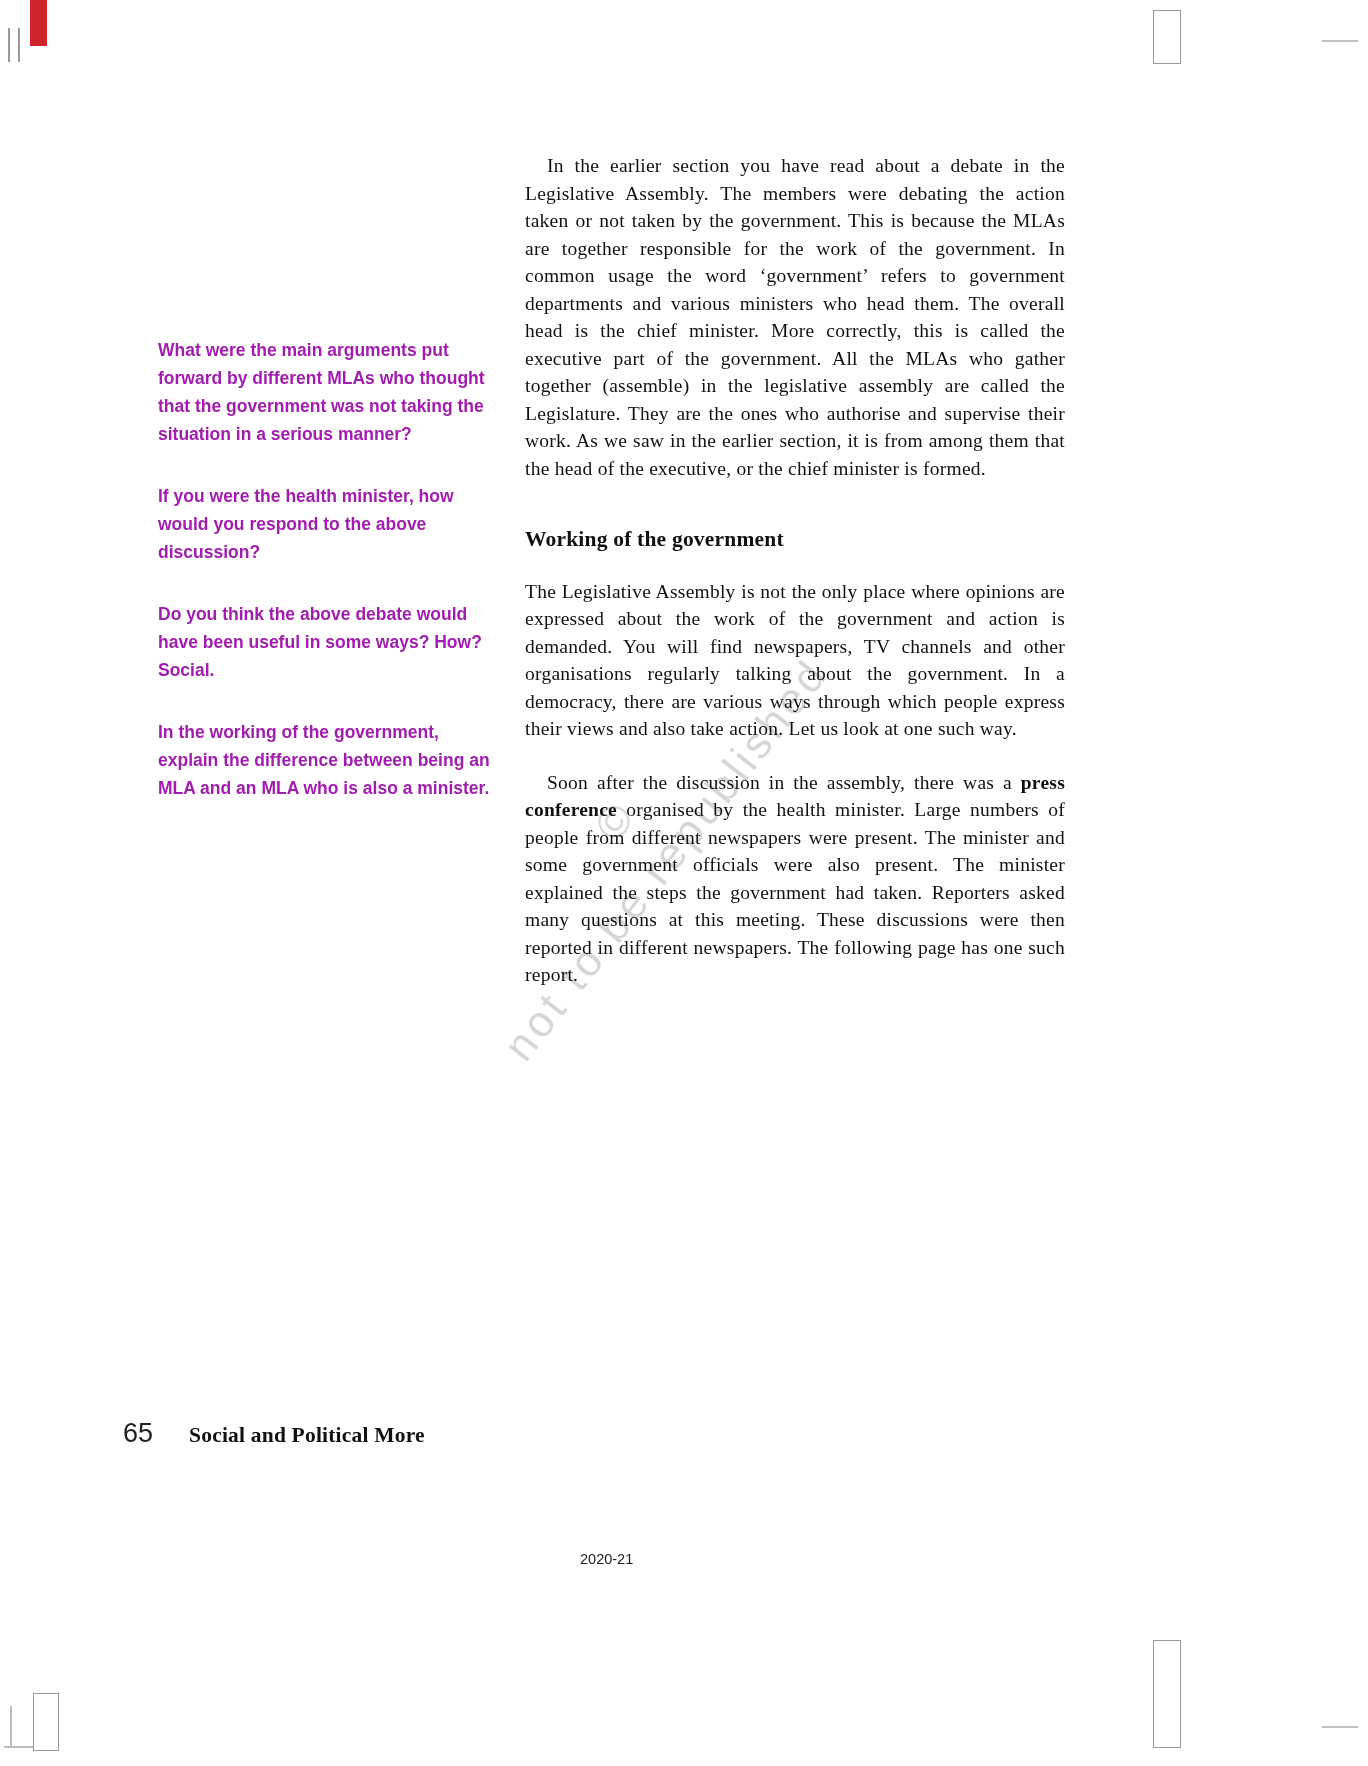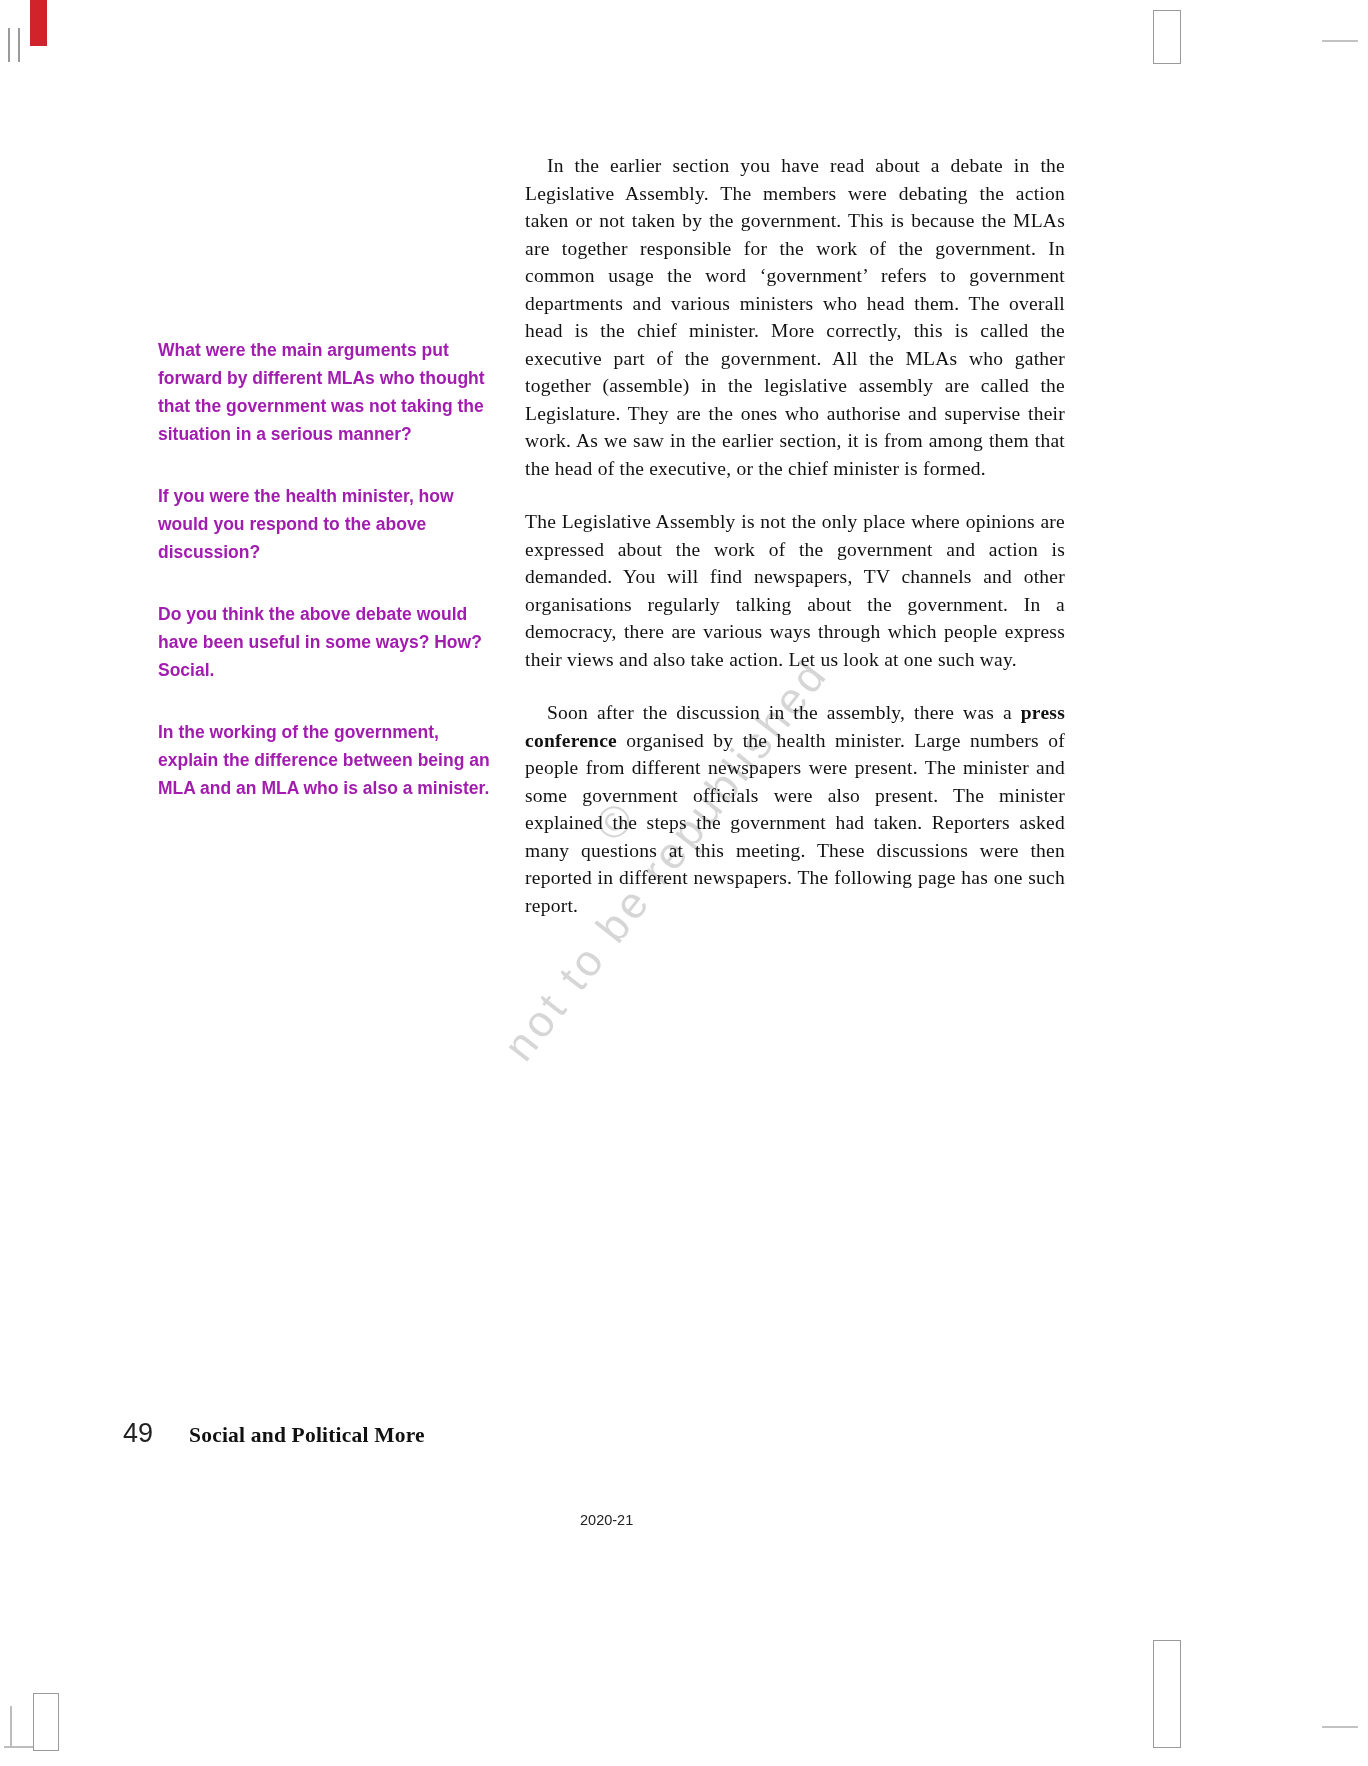--- a/index.html
+++ b/index.html
@@ -62,21 +62,21 @@
     font-family:"Liberation Sans", sans-serif;
     font-size:44px;letter-spacing:4px;white-space:nowrap;
     text-align:center;line-height:64px;
   }
 
   
   .footer{position:absolute;left:123px;top:1418px;display:flex;align-items:baseline;}
   .page-number{font-size:27px;font-weight:normal;font-family:"Liberation Sans", sans-serif;color:#222;}
   .footer-title{font-size:21.5px;font-weight:bold;margin-left:36px;letter-spacing:0.2px;}
   .year-label{
-    position:absolute;left:525px;top:1512px;width:540px;text-align:left;
+    position:absolute;left:525px;top:1551px;width:540px;text-align:left;
     font-family:"Liberation Sans", sans-serif;font-size:14.5px;color:#222;
   }
   .year-label span{margin-left:55px;}
 </style>
 </head>
 <body>
 
 <div class="page">
 
   <div class="red-bar"></div>
@@ -99,27 +99,28 @@
   <div class="questions">
     <p class="question">What were the main arguments put forward by different MLAs who thought that the government was not taking the situation in a serious manner?</p>
     <p class="question">If you were the health minister, how would you respond to the above discussion?</p>
     <p class="question">Do you think the above debate would have been useful in some ways? How? Social.</p>
     <p class="question">In the working of the government, explain the difference between being an MLA and an MLA who is also a minister.</p>
   </div>
 
   <div class="maincol">
     <p class="para indent">In the earlier section you have read about a debate in the Legislative Assembly. The members were debating the action taken or not taken by the government. This is because the MLAs are together responsible for the work of the government. In common usage the word ‘government’ refers to government departments and various ministers who head them. The overall head is the chief minister. More correctly, this is called the executive part of the government. All the MLAs who gather together (assemble) in the legislative assembly are called the Legislature. They are the ones who authorise and supervise their work. As we saw in the earlier section, it is from among them that the head of the executive, or the chief minister is formed.</p>
 
+    <h2 class="section-heading">Working of the government</h2>
 
     <p class="para">The Legislative Assembly is not the only place where opinions are expressed about the work of the government and action is demanded. You will find newspapers, TV channels and other organisations regularly talking about the government. In a democracy, there are various ways through which people express their views and also take action. Let us look at one such way.</p>
 
     <p class="para indent"><span>Soon after the discussion in the assembly, there was a </span><span class="bold-inline">press conference</span><span> organised by the health minister. Large numbers of people from different newspapers were present. The minister and some government officials were also present. The minister explained the steps the government had taken. Reporters asked many questions at this meeting. These discussions were then reported in different newspapers. The following page has one such report.</span></p>
 
   </div>
 
   <div class="footer">
-    <span class="page-number">49</span>
+    <span class="page-number">65</span>
     <span class="footer-title">Social and Political More</span>
   </div>
 
   <div class="year-label"><span>2020-21</span></div>
 
 </div>
 
 </body></html>

